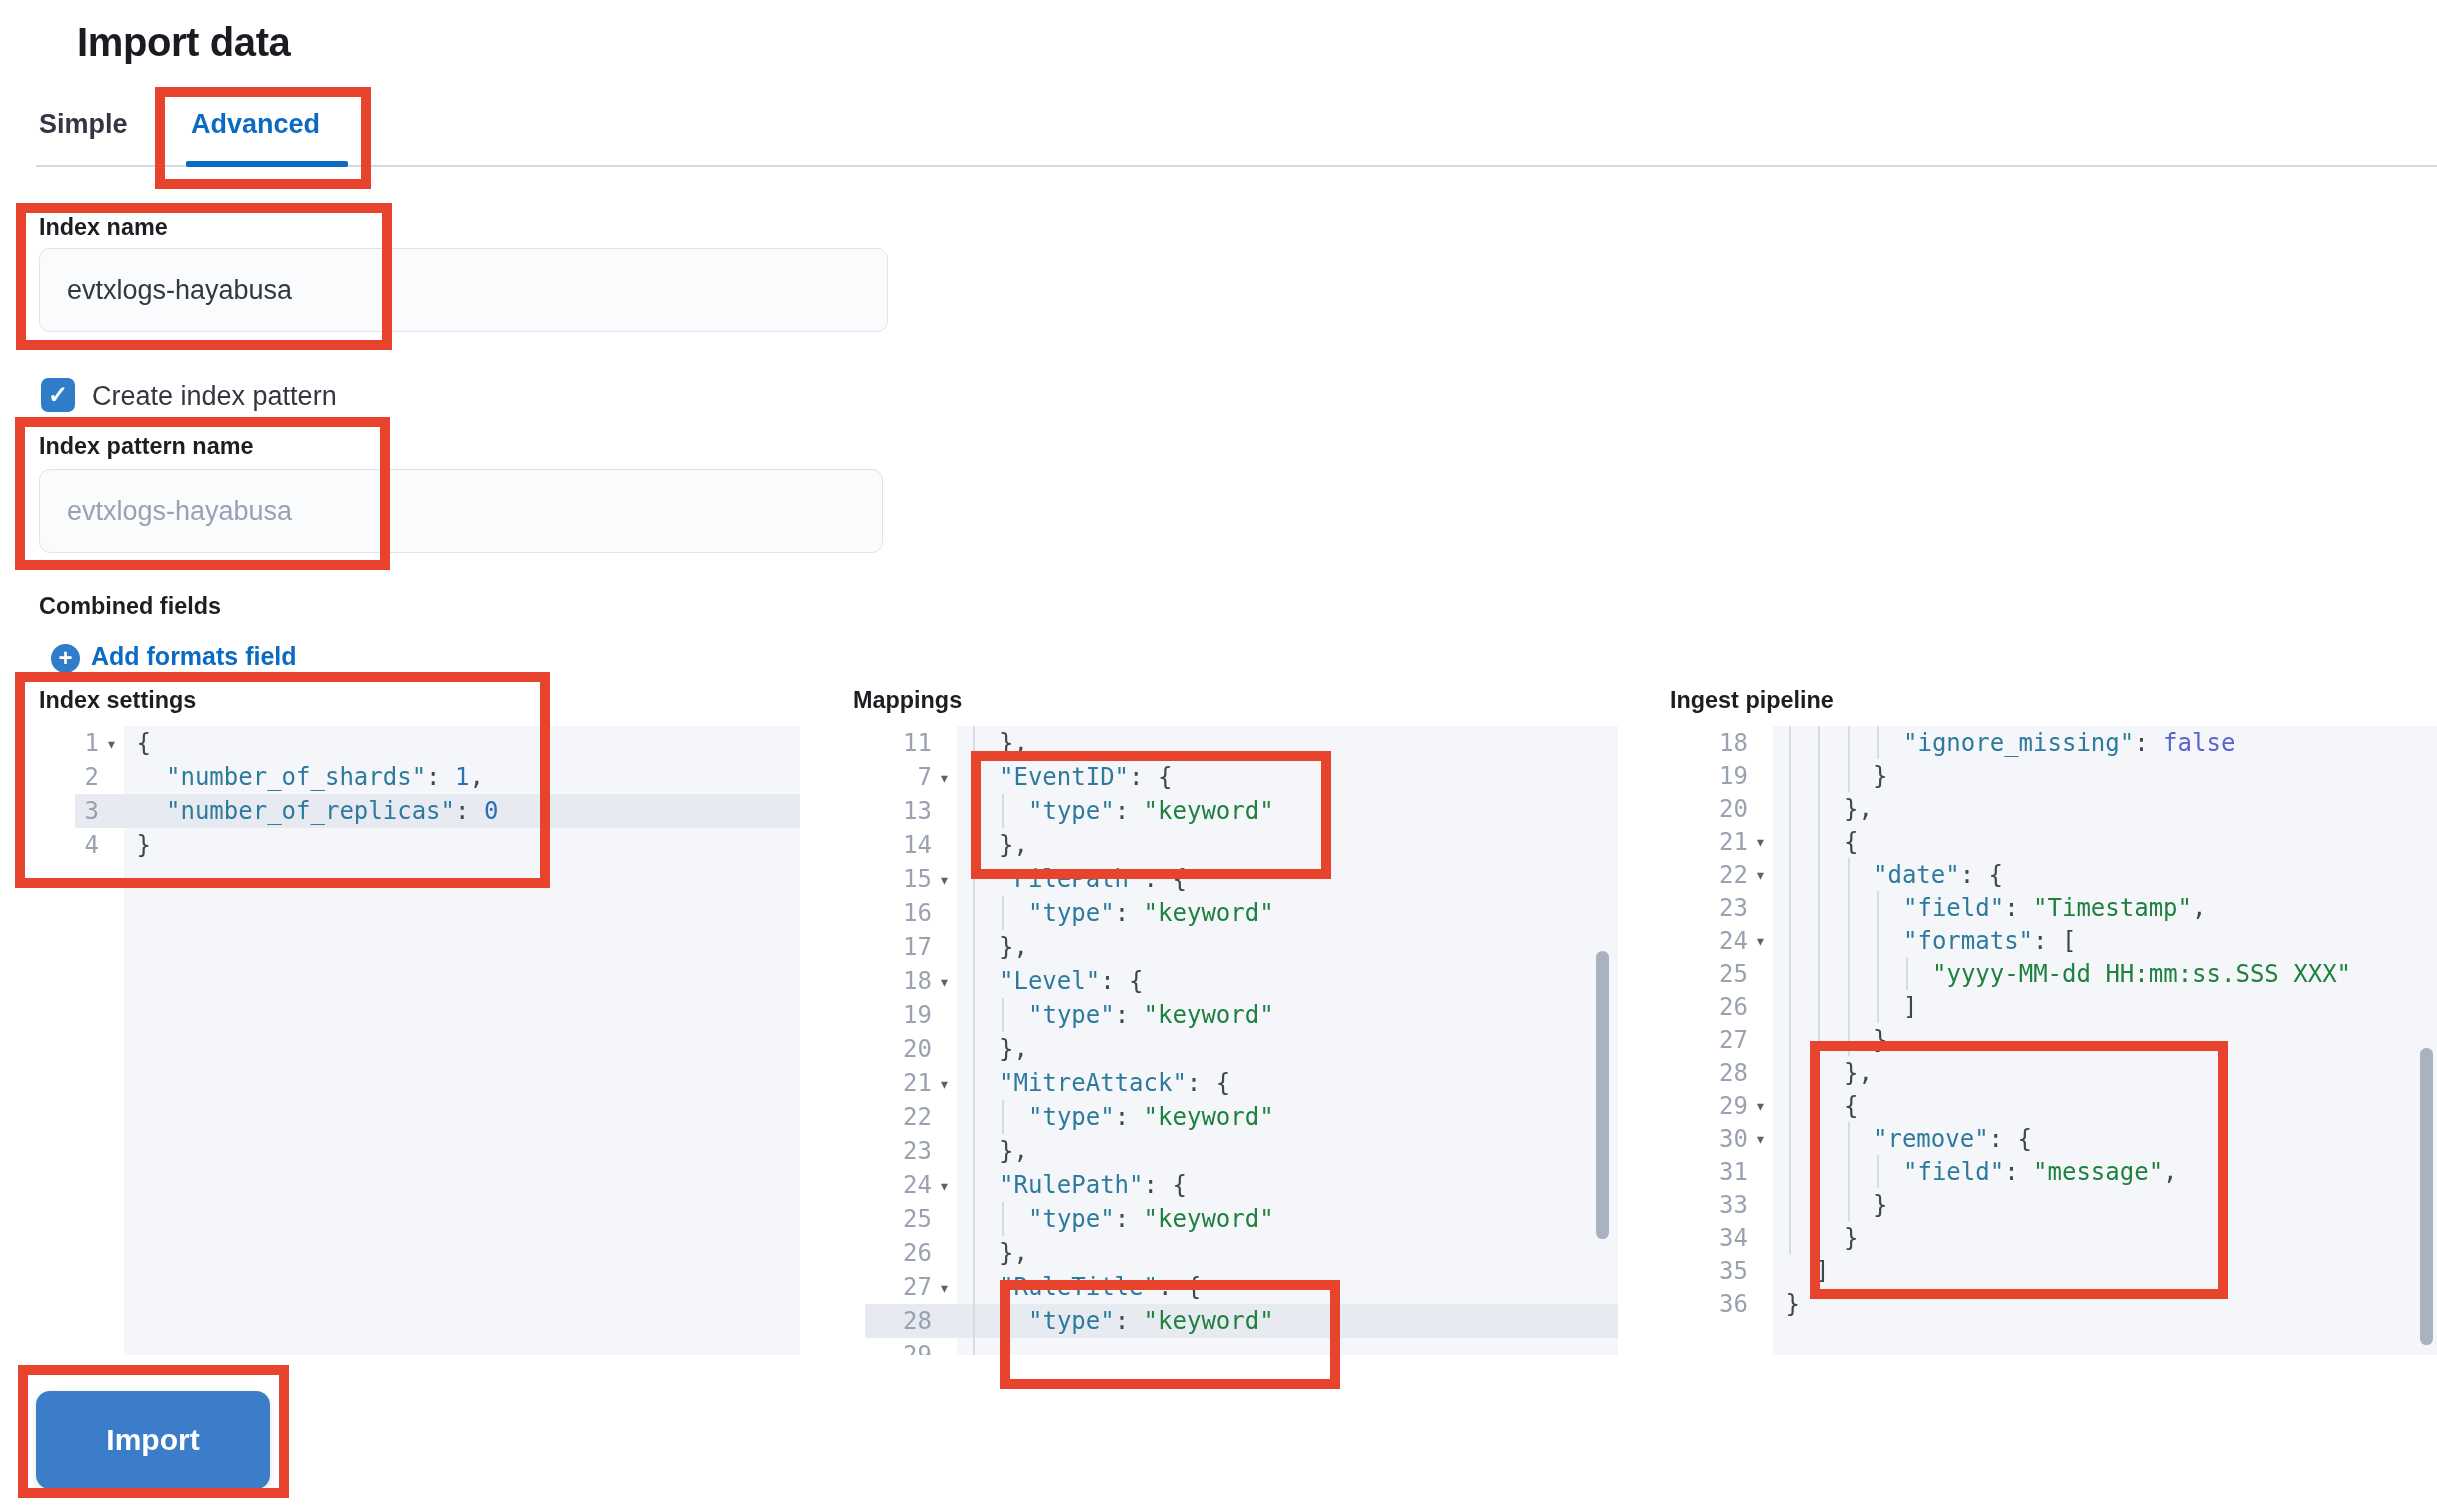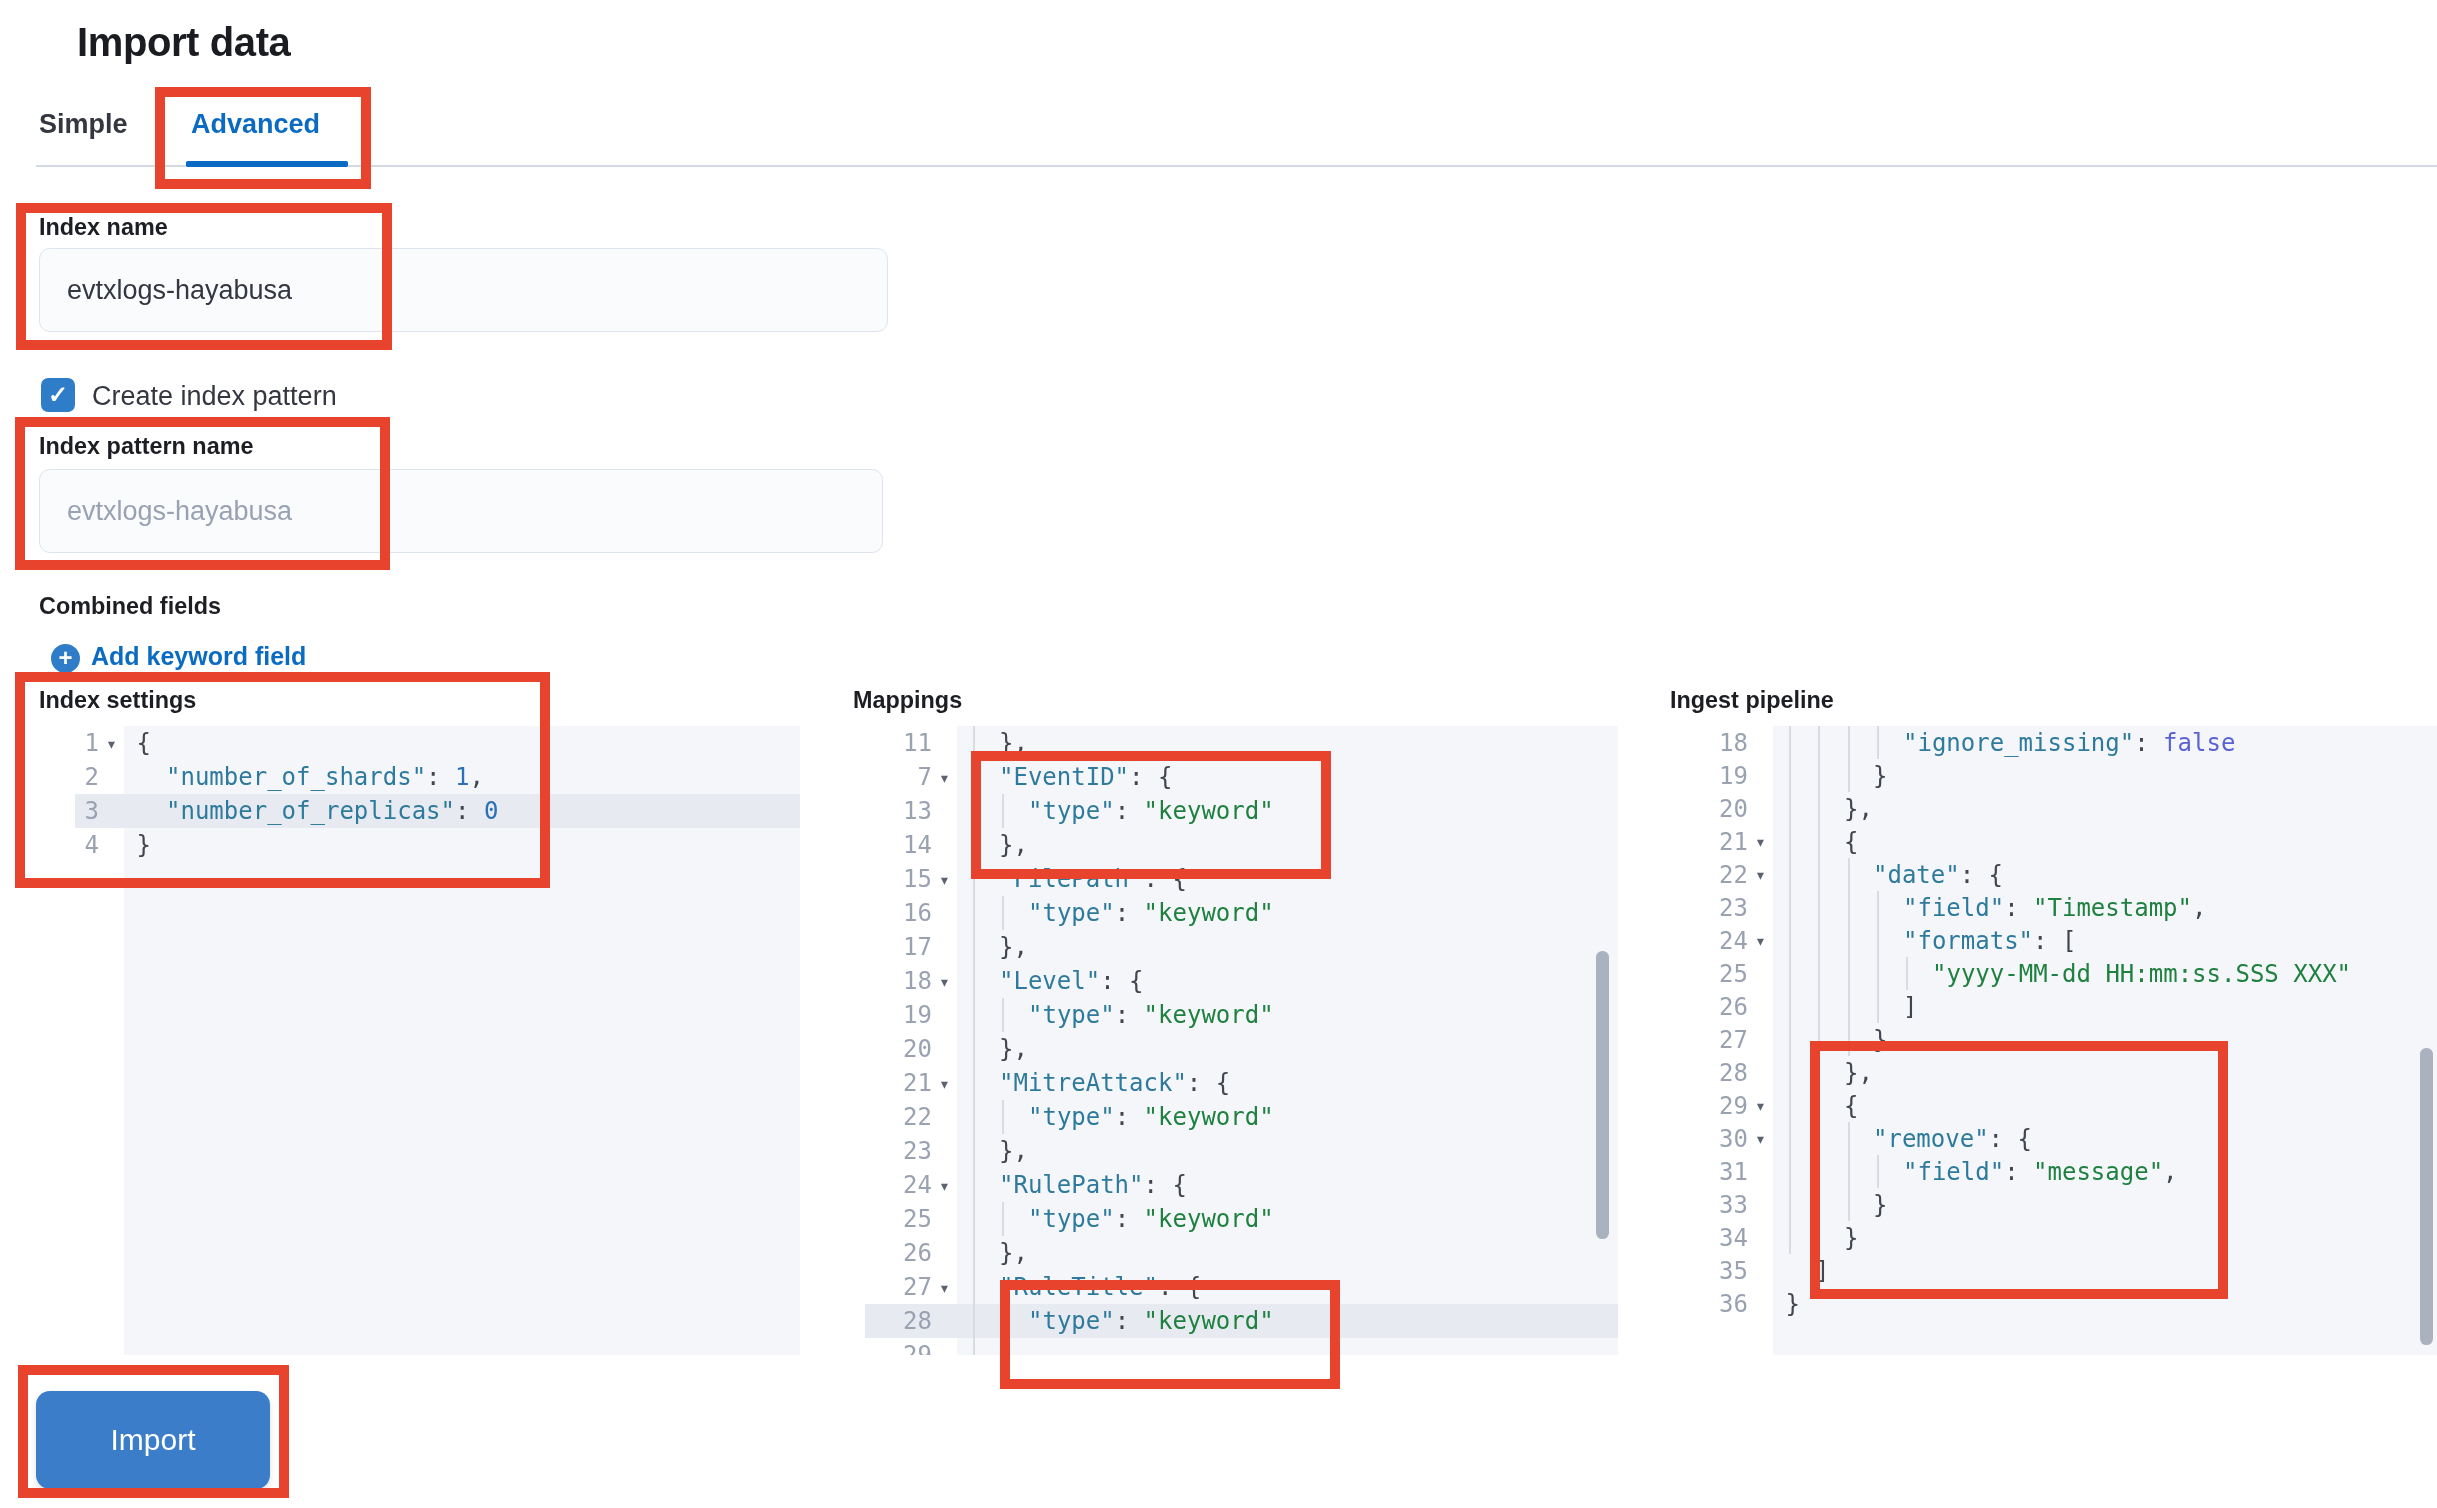--- a/index.html
+++ b/index.html
@@ -27,21 +27,21 @@
   .gutter-bg{position:absolute;left:0;top:0;bottom:0;background:#ffffff;}
   .crow{position:relative;display:flex;align-items:center;}
   .crow.hl{background:#e7ebf1;z-index:1;}
   .gut{display:flex;align-items:center;flex:none;height:100%;}
   .lnum{flex:1;text-align:right;color:#9aa2b2;}
   .fold{width:25px;text-align:center;color:#5b6270;font-size:18px;}
   .codep{position:relative;flex:1;height:100%;display:flex;align-items:center;white-space:pre;}
   .guide{position:absolute;top:0;bottom:0;width:1.8px;background:#d7dbe2;}
   .redbox{position:absolute;border:10px solid #e8432c;box-sizing:border-box;z-index:5;pointer-events:none;}
   .import-btn{left:36px;top:1391px;width:234px;height:98px;background:#3b7dc9;border:none;border-radius:14px;
-              color:#fff;font-size:30px;font-weight:400;font-family:"Liberation Sans",sans-serif;cursor:pointer;
+              color:#fff;font-size:30px;font-weight:700;font-family:"Liberation Sans",sans-serif;cursor:pointer;
               box-shadow:0 3.6px 7.2px rgba(0,0,0,0.12);}
   .sbar{position:absolute;background:#aab2c0;border-radius:6.3px;z-index:2;}
 </style>
 </head>
 <body>
 
 <div id="stage">
 
   <div class="abs page-title">Import data</div>
 
@@ -54,21 +54,21 @@
   <input class="abs input-box" style="left: 39px; top: 248px; width: 849px; height: 84px;" value="evtxlogs-hayabusa">
 
   <div class="abs checkbox">✓</div>
   <div class="abs chk-label">Create index pattern</div>
 
   <div class="abs section-label" style="left:39px;top:433px;">Index pattern name</div>
   <input class="abs input-box" style="left: 39px; top: 469px; width: 844px; height: 84px;" placeholder="evtxlogs-hayabusa">
 
   <div class="abs section-label" style="left:39px;top:593px;">Combined fields</div>
   <div class="abs plus-icon">+</div>
-  <div class="abs add-link">Add keyword field</div>
+  <div class="abs add-link">Add formats field</div>
 
   <div class="abs section-label" style="left:39px;top:687px;">Index settings</div>
   <div class="abs section-label" style="left:853px;top:687px;">Mappings</div>
   <div class="abs section-label" style="left:1670px;top:687px;">Ingest pipeline</div>
 
   <div class="editor" style="left: 75px; top: 726px; width: 725px; height: 629px;">
       <div class="gutter-bg" style="width: 49px;"></div>
       <div class="crow" style="height: 34px;">
         <div class="gut" style="width: 49px;">
           <span class="lnum">1</span>

